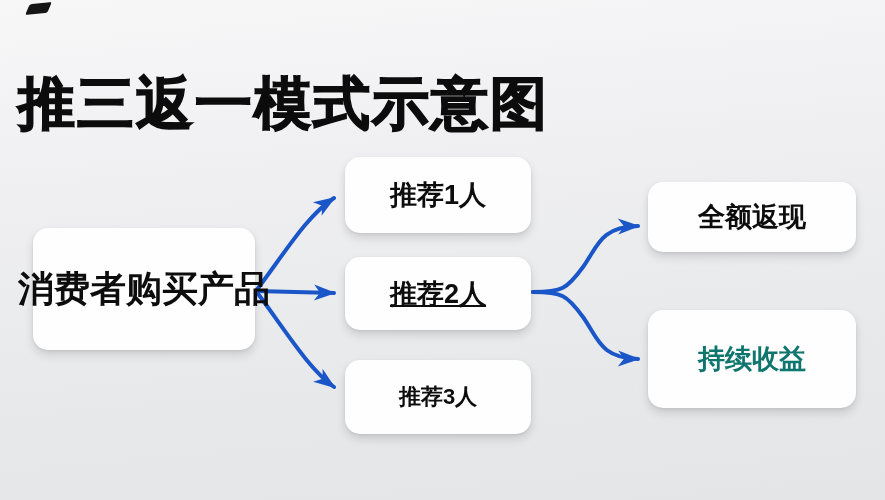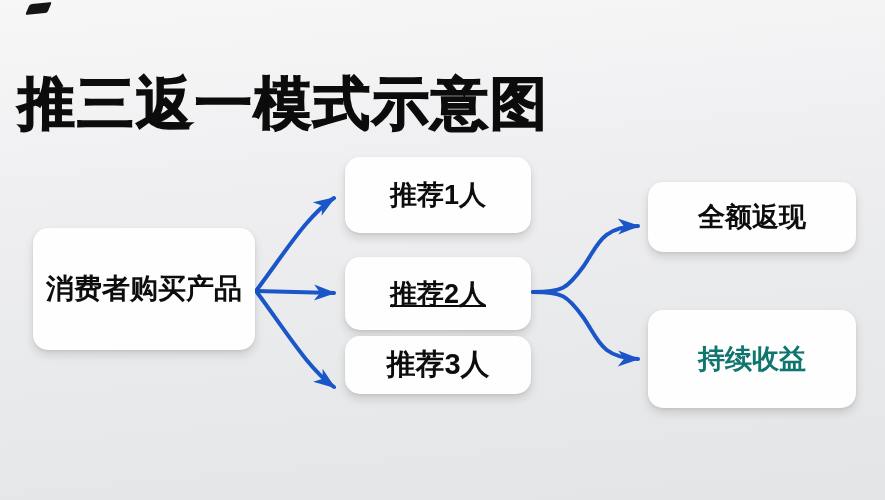--- a/index.html
+++ b/index.html
@@ -41,24 +41,24 @@
     border-radius: 15px;
     box-shadow: 0 5px 10px rgba(0,0,0,0.13), 0 1px 3px rgba(0,0,0,0.07);
     display: flex;
     align-items: center;
     justify-content: center;
     color: #0d0d0d;
     font-weight: 700;
     text-align: right;
   }
   .node span { white-space: nowrap; }
-  #node-consumer { left: 33px;  top: 228px; width: 222px; height: 122px; font-size: 28px; }
+  #node-consumer { left: 33px;  top: 228px; width: 222px; height: 122px; font-size: 36px; }
   #node-ref1     { left: 345px; top: 157px; width: 186px; height: 76px;  font-size: 27px; }
   #node-ref2     { left: 345px; top: 257px; width: 186px; height: 73px;  font-size: 27px; }
-  #node-ref3     { left: 345px; top: 336px; width: 186px; height: 58px;  font-size: 29px; }
+  #node-ref3     { left: 345px; top: 360px; width: 186px; height: 74px;  font-size: 22px; }
   #node-cashback { left: 648px; top: 182px; width: 208px; height: 70px;  font-size: 27px; }
   #node-income   { left: 648px; top: 310px; width: 208px; height: 98px;  font-size: 27px; }
   #edges {
     position: absolute;
     left: 0; top: 0;
     width: 885px;
     height: 500px;
     pointer-events: none;
   }
   .edge-path {

